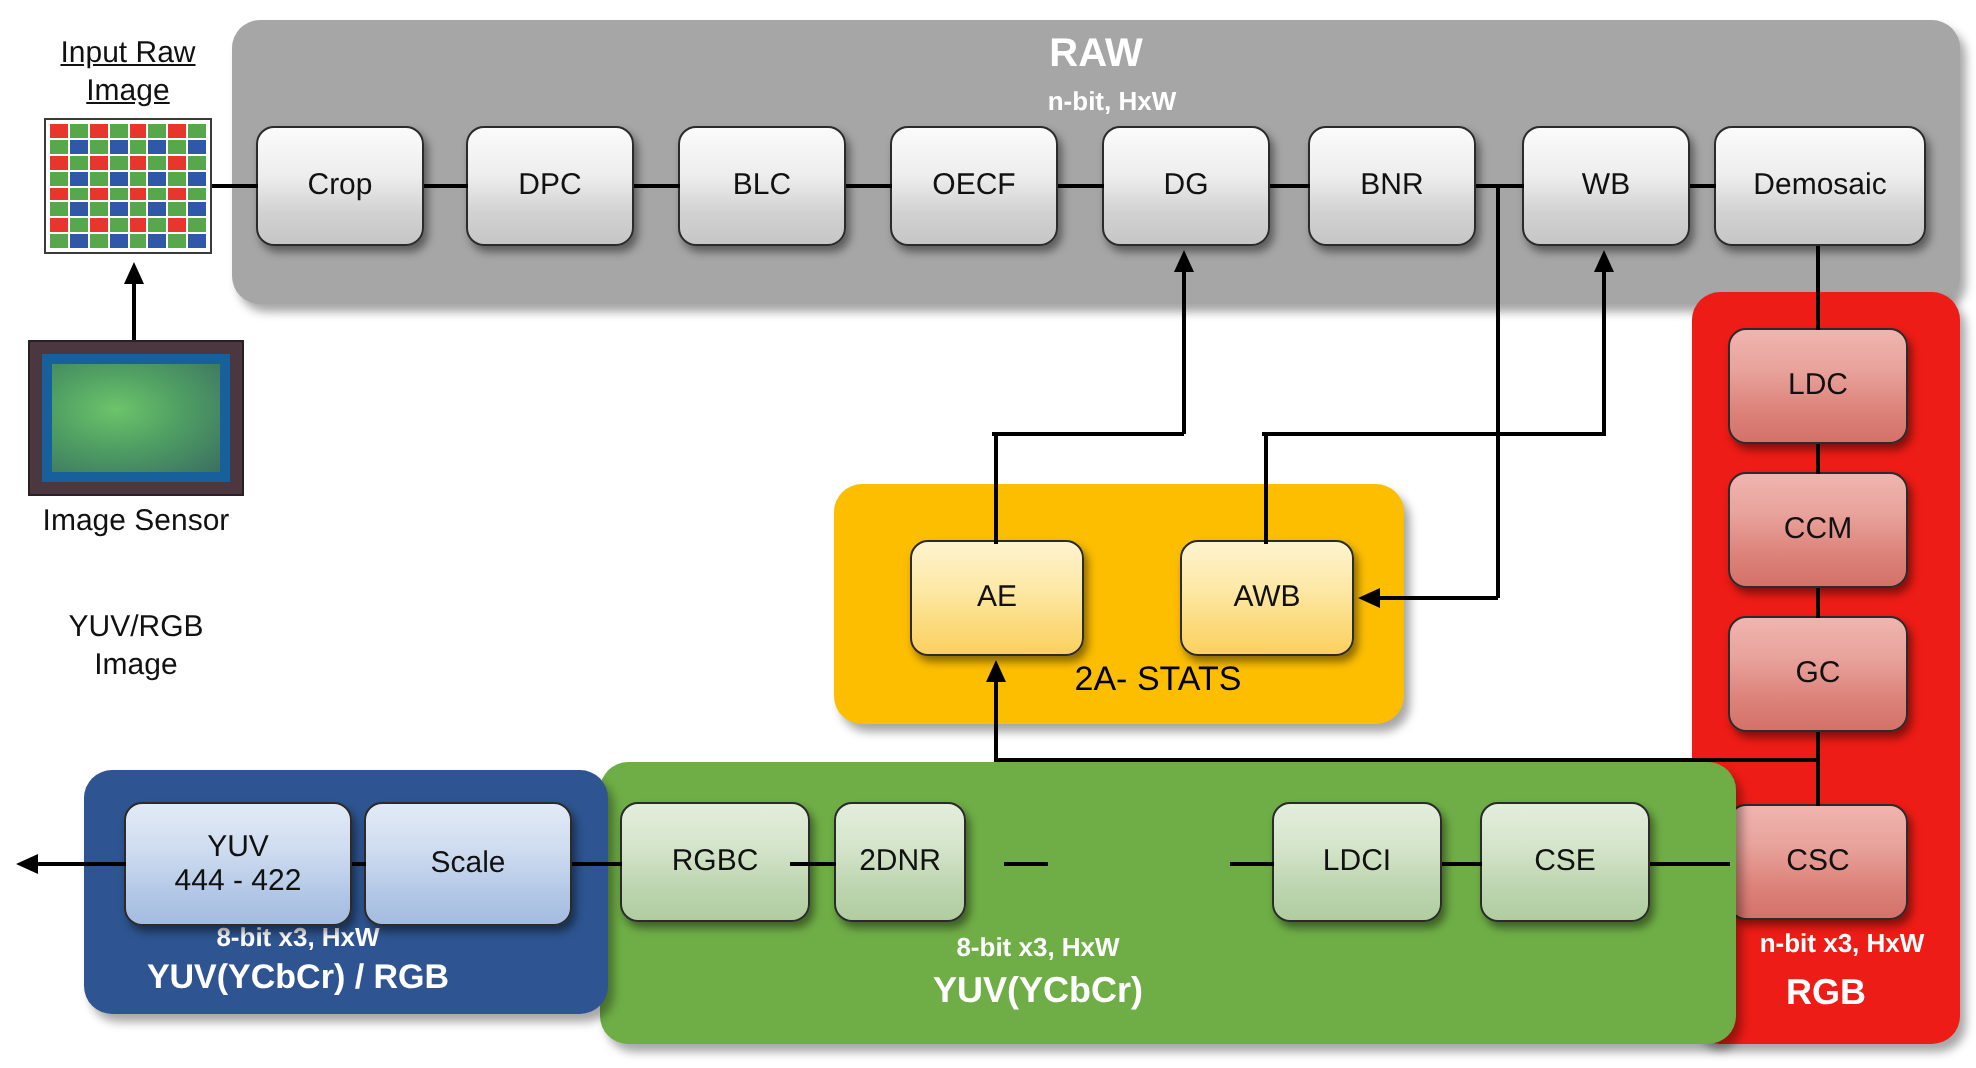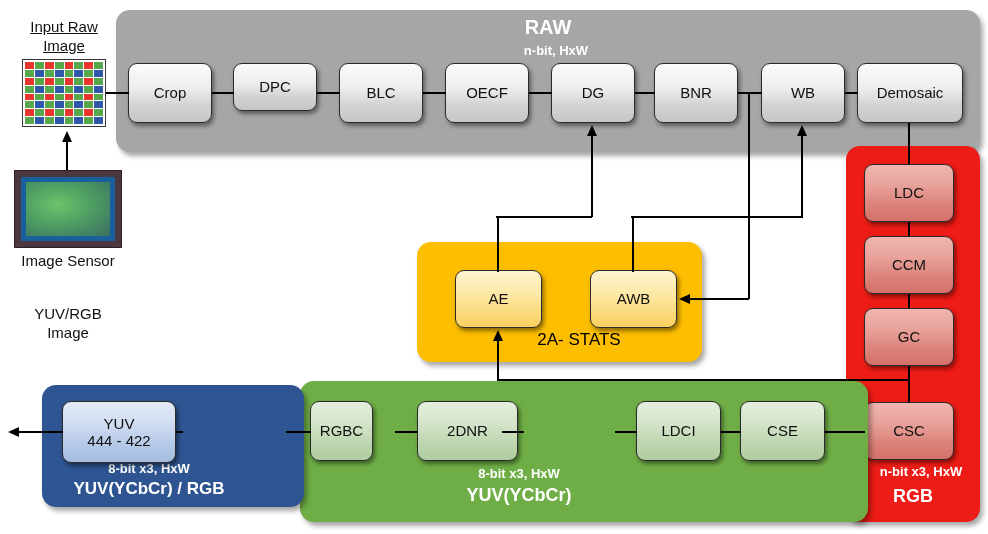--- a/index.html
+++ b/index.html
@@ -110,21 +110,21 @@
 <div id="stage">
 
   <div class="panel raw" style="left:116px; top:10px; width:864px; height:142px;">
     <div class="panel-title" style="top:6px; font-size:20px;">RAW</div>
     <div class="panel-sub" style="top:33px; font-size:13px;">n-bit, HxW</div>
   </div>
 
   <div class="blk gray" style="left:128px; top:63px; width:84px; height:60px;">
     <span>Crop</span>
   </div>
-  <div class="blk gray" style="left:233px; top:63px; width:84px; height:48px;">
+  <div class="blk gray" style="left:233px; top:63px; width:84px; height:60px;">
     <span>DPC</span>
   </div>
   <div class="blk gray" style="left:339px; top:63px; width:84px; height:60px;">
     <span>BLC</span>
   </div>
   <div class="blk gray" style="left:445px; top:63px; width:84px; height:60px;">
     <span>OECF</span>
   </div>
   <div class="blk gray" style="left:551px; top:63px; width:84px; height:60px;">
     <span>DG</span>
@@ -189,25 +189,28 @@
 
   <div class="panel yuvrgb" style="left:42px; top:385px; width:262px; height:122px;">
     <div class="panel-sub" style="top:76px; font-size:13px; left:0; right:48px;">8-bit x3, HxW</div>
     <div class="panel-title" style="top:94px; font-size:17px; left:0; right:48px;">YUV(YCbCr) / RGB</div>
   </div>
 
   <div class="blk blue" style="left:62px; top:401px; width:114px; height:62px; flex-direction:column;">
     <span>YUV</span>
     <span>444 - 422</span>
   </div>
-
-  <div class="blk green" style="left:310px; top:401px; width:63px; height:60px;">
+  <div class="blk blue" style="left:182px; top:401px; width:104px; height:62px;">
+    <span>Scale</span>
+  </div>
+
+  <div class="blk green" style="left:310px; top:401px; width:95px; height:60px;">
     <span>RGBC</span>
   </div>
-  <div class="blk green" style="left:417px; top:401px; width:101px; height:60px;">
+  <div class="blk green" style="left:417px; top:401px; width:66px; height:60px;">
     <span>2DNR</span>
   </div>
   <div class="blk green" style="left:636px; top:401px; width:85px; height:60px;">
     <span>LDCI</span>
   </div>
   <div class="blk green" style="left:740px; top:401px; width:85px; height:60px;">
     <span>CSE</span>
   </div>
 
   <div class="wire h" style="left:176px; top:431px; width:7px;"></div>

